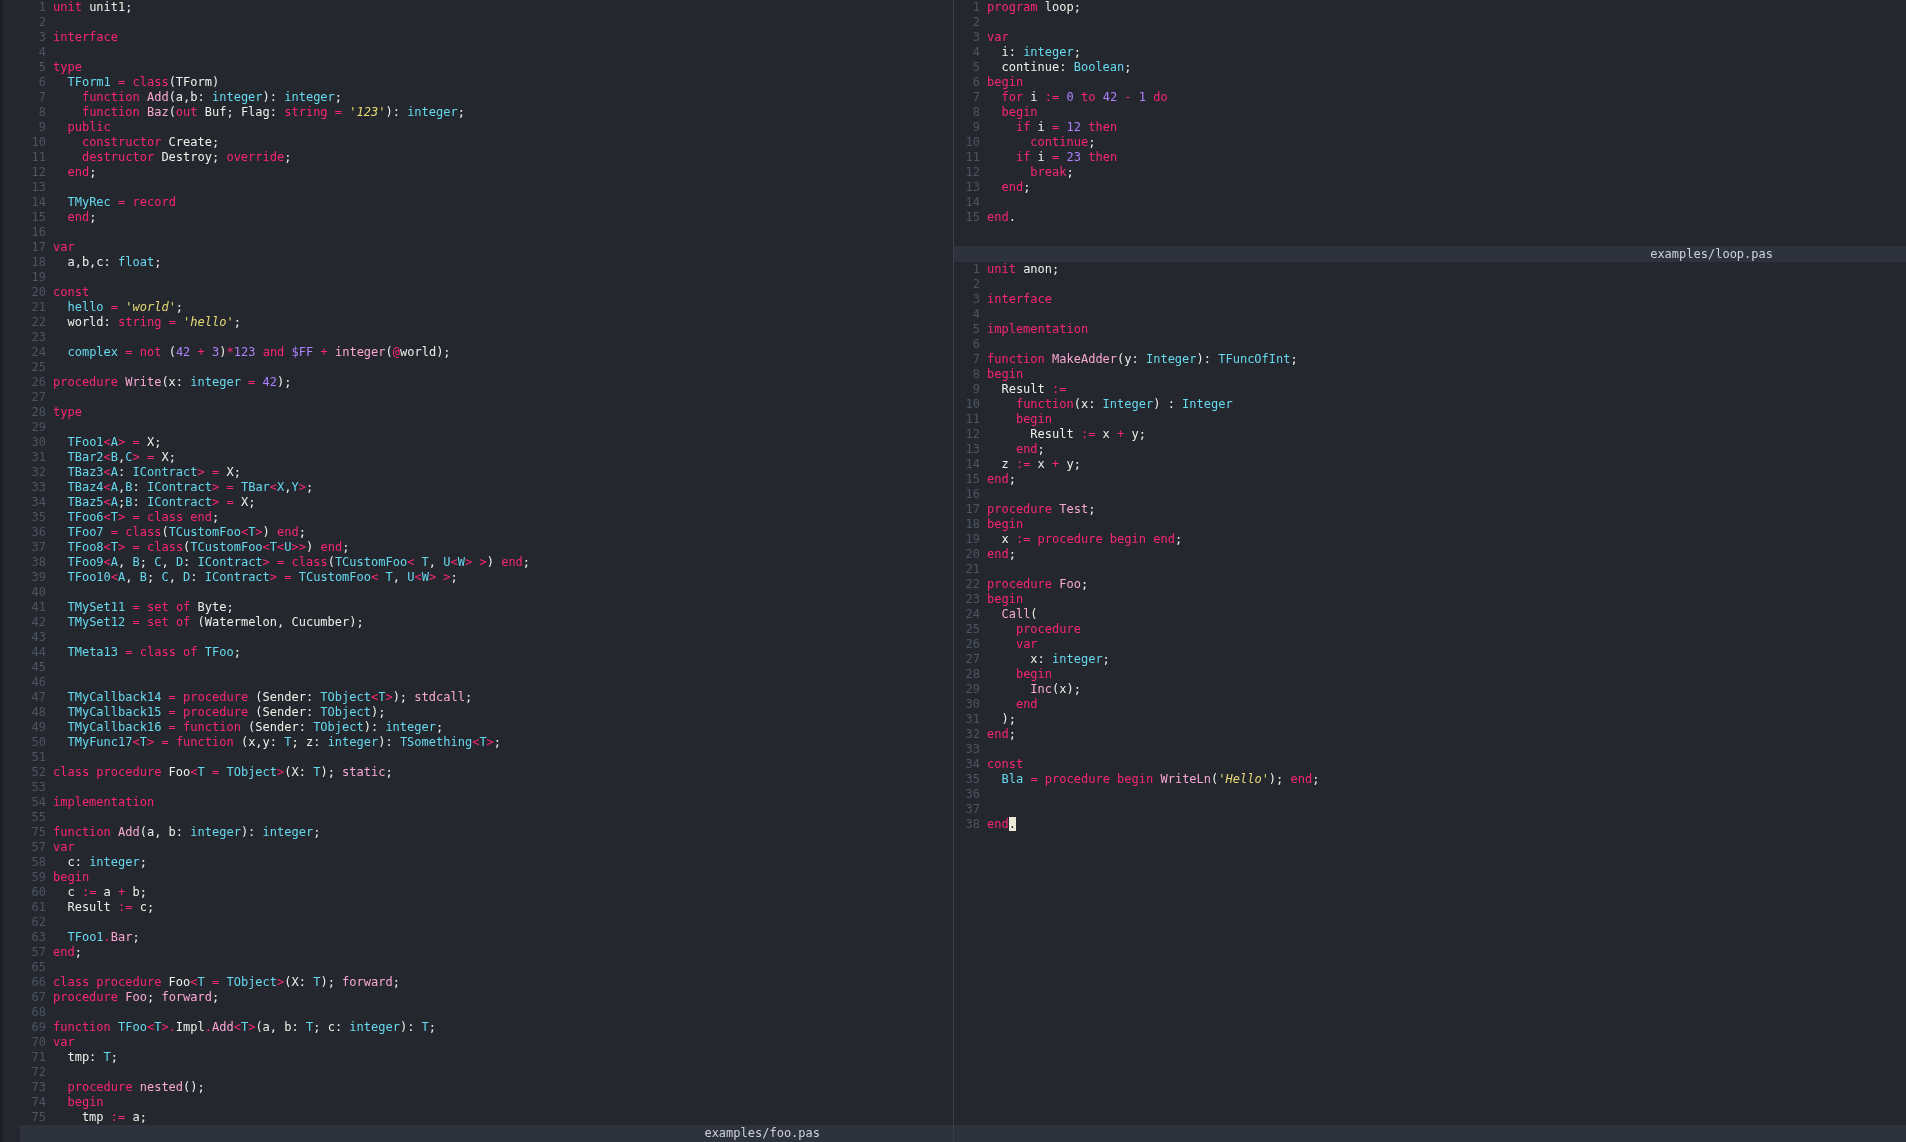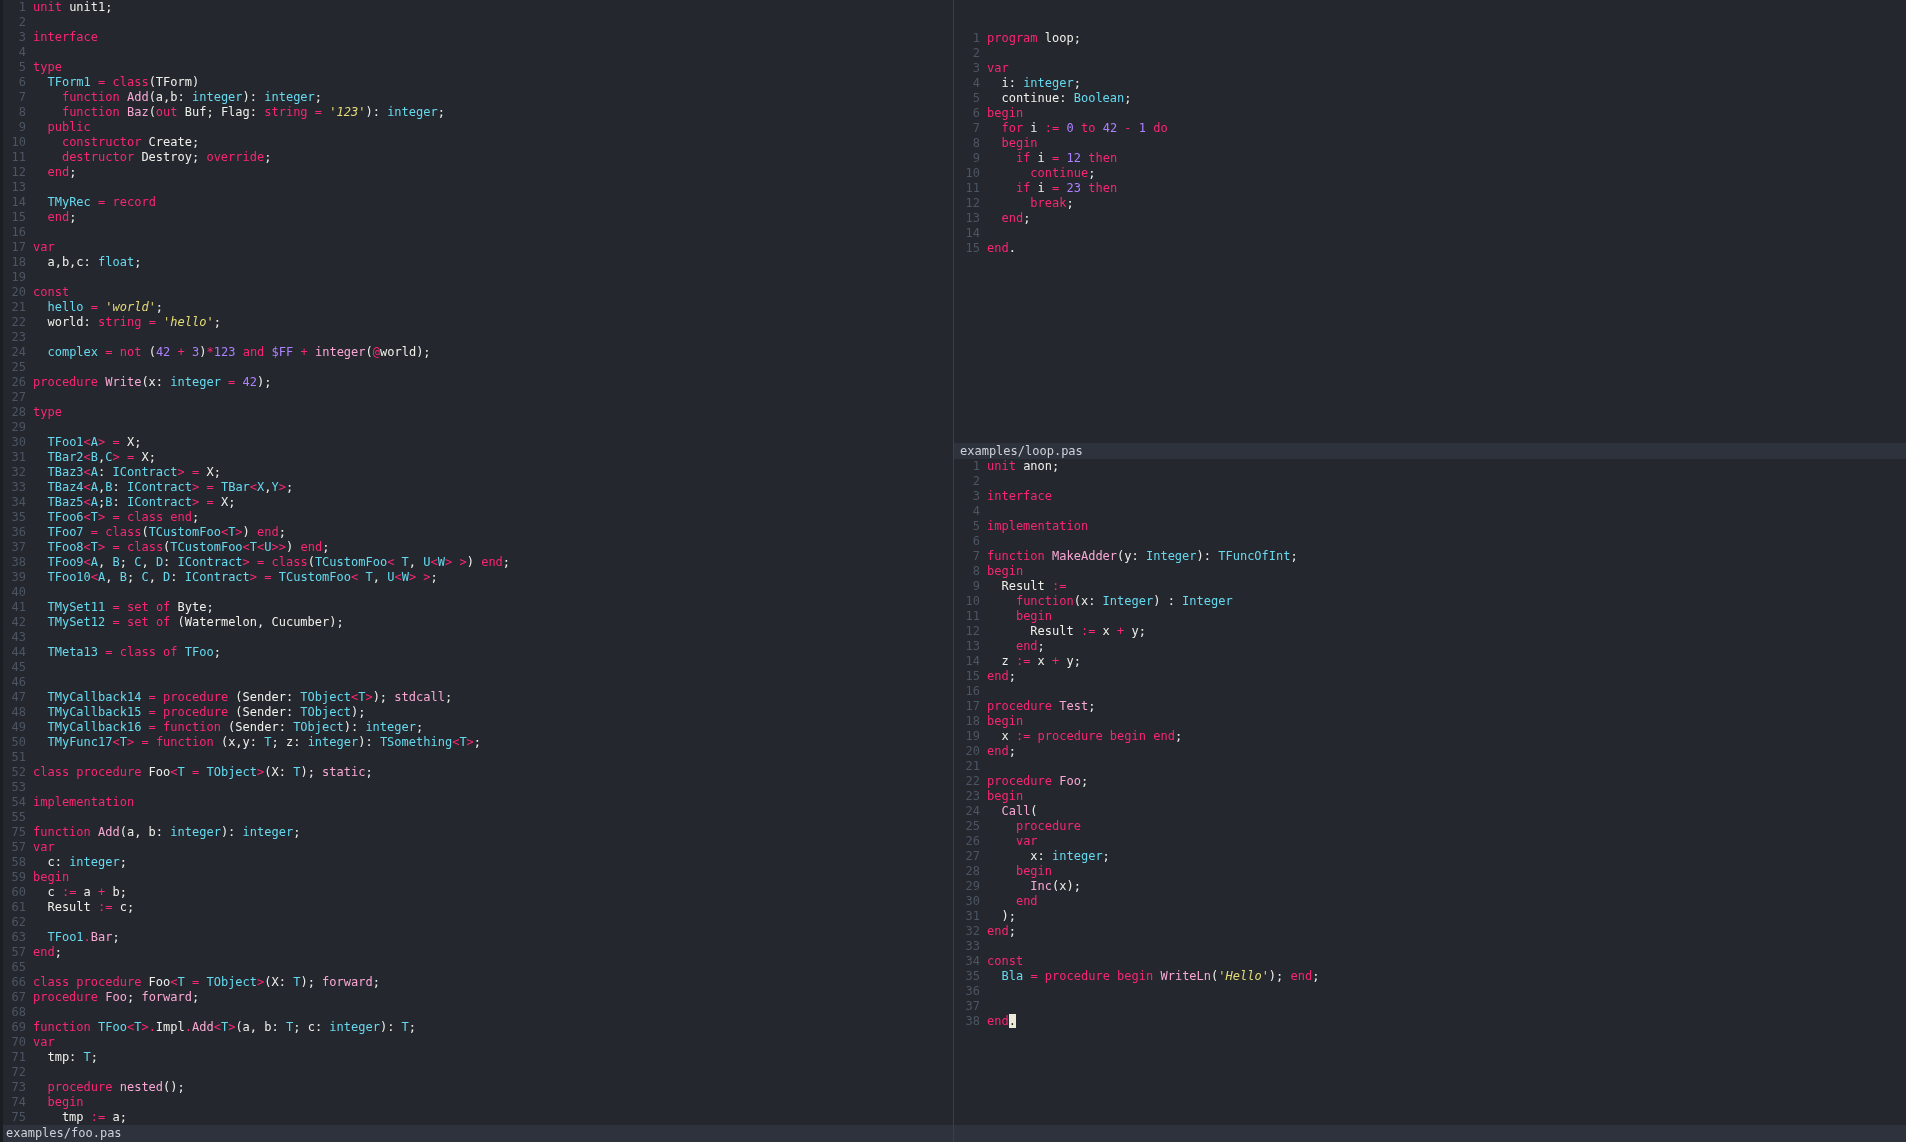--- a/index.html
+++ b/index.html
@@ -12,26 +12,26 @@
     font-size:12px;
     overflow:hidden;
     display:flex;
     color:#eef0ea;
   }
   .screen::before {
     content:""; position:absolute; left:0; top:0; bottom:0; width:3px;
     background:#1a1d22; z-index:6;
   }
   .col { display:flex; flex-direction:column; height:1142px; }
-  .col-left  { width:953px; }
+  .col-left  { width:953px;padding-left:20px; }
   .col-right { flex:1; border-left:1px solid #3a3f49; }
 
   .codearea { background:#24272d; overflow:hidden; padding-left:4px; position:relative; }
   #pane-foo  { flex:1; }
-  #pane-loop { height:412px;margin-top:31px; }
+  #pane-loop { height:246px; }
   #pane-anon { flex:1; }
 
   .row { height:15px; line-height:15px; white-space:pre; }
   .gutter {
     display:inline-block; width:22px; text-align:right;
     margin-right:7px; color:#4d5563;
   }
 
   .tok-k { color:#f92672; }            
   .tok-t { color:#66d9ef; }            
@@ -43,21 +43,21 @@
 
   .statusbar {
     background:#2e323c; color:#cdd2da;
     display:flex; align-items:center;
     padding:0 3px 0 6px;
     flex:0 0 auto;
     height:17px; line-height:17px;
     white-space:pre;
   }
   .statusbar.mid { height:16px; line-height:16px; }
-  .statusbar .file { flex:1; overflow:hidden; }
+  .statusbar .file { flex:1; overflow:hidden;text-align:right; }
   .statusbar .ruler {
     width:130px; display:flex; justify-content:space-between; flex:0 0 auto;margin-top:31px;
   }
 </style>
 </head>
 <body>
 
 <div class="screen">
 
   <div class="col col-left">

